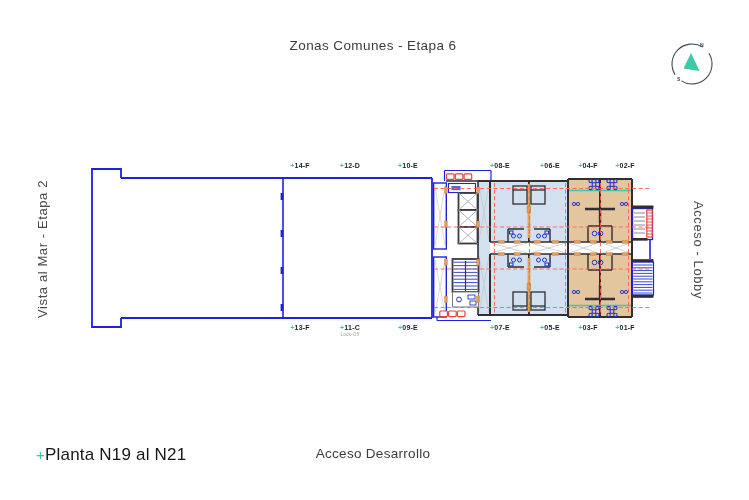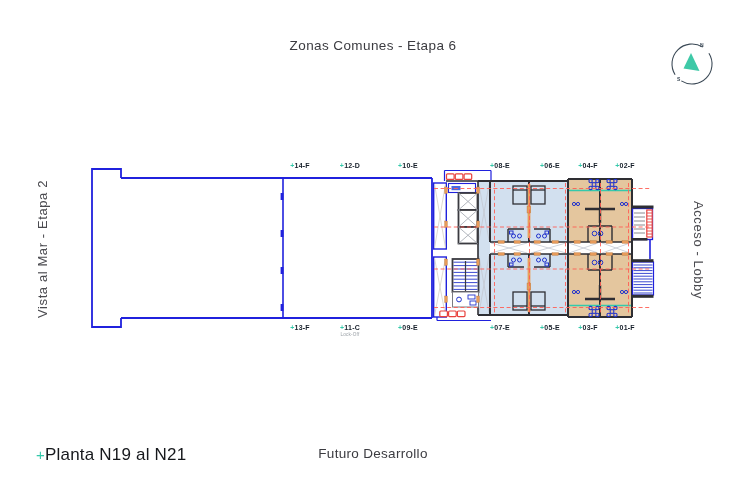--- a/index.html
+++ b/index.html
@@ -36,21 +36,21 @@
       <polygon points="22,12 30.5,30 14.5,27.5" fill="#3ec9a7"></polygon>
     </svg>
     <span class="pt pt-n">N</span>
     <span class="pt pt-s">S</span>
   </div>
 
   <div class="abs vlabel vlabel-left">Vista al Mar - Etapa 2</div>
   <div class="abs vlabel vlabel-right">Acceso - Lobby</div>
 
   <div class="abs footer-title"><span class="plus">+</span><span>Planta N19 al N21</span></div>
-  <div class="abs footer-note">Futuro Desarrollo</div>
+  <div class="abs footer-note">Acceso Desarrollo</div>
 
   <svg class="abs" style="left:0;top:0" width="749" height="500" viewBox="0 0 749 500">
 
     <g>
       <rect x="478" y="181" width="12" height="134" fill="#d2e0ef"></rect>
       <rect x="490" y="181" width="78" height="61" fill="#d2e0ef"></rect>
       <rect x="490" y="254" width="78" height="61" fill="#d2e0ef"></rect>
       <rect x="568" y="179" width="64" height="63" fill="#e4c69e"></rect>
       <rect x="568" y="254" width="64" height="63" fill="#e4c69e"></rect>
     </g>

